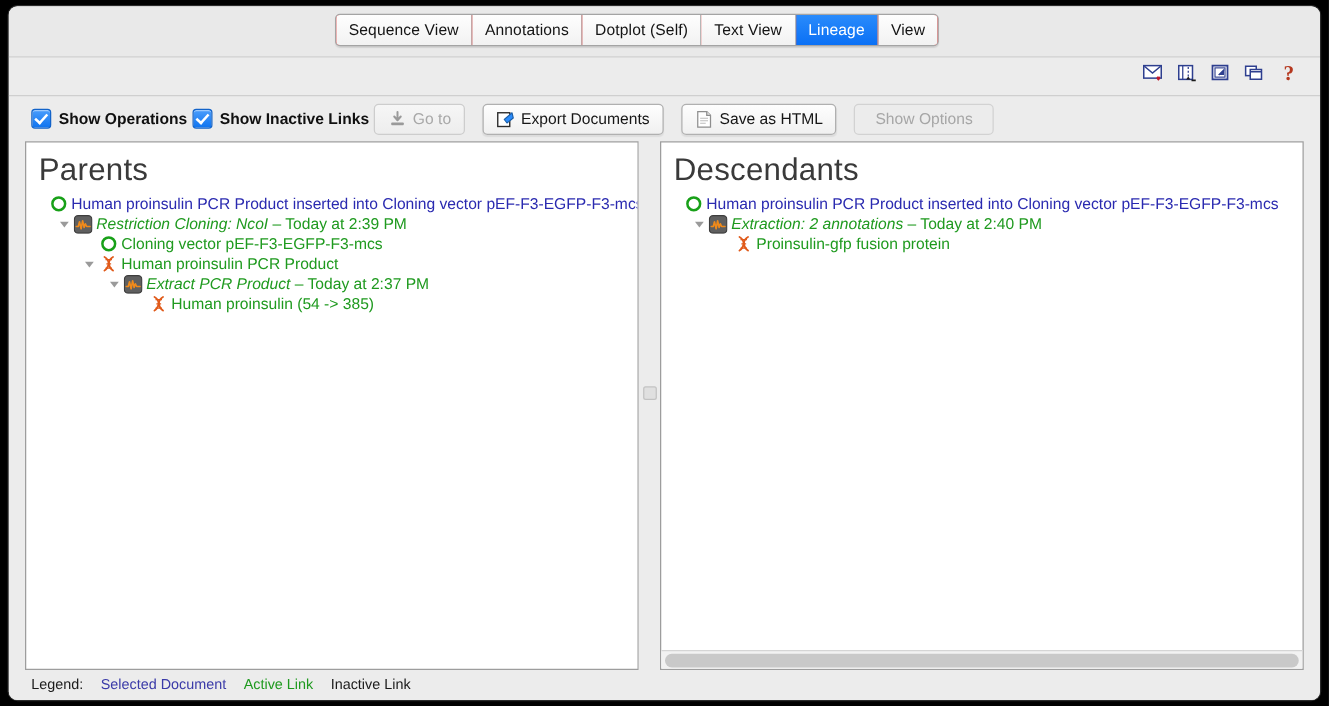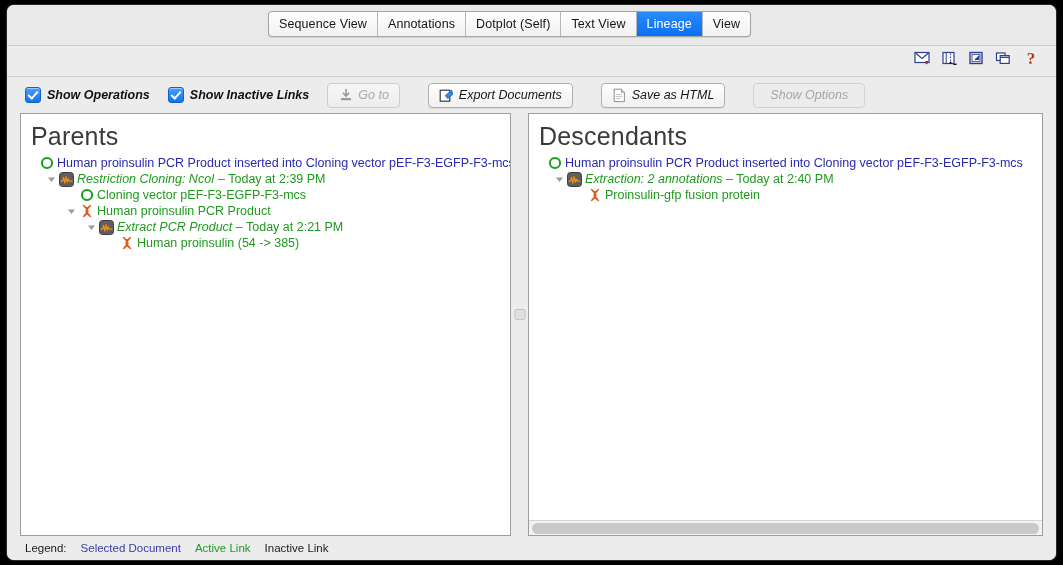--- a/index.html
+++ b/index.html
@@ -94,22 +94,20 @@
   }
 
   
   .toolbar {
     height: 36px;
     flex: 0 0 auto;
     background: #ececec;
     display: flex;
     align-items: center;
     padding-left: 18px;
-    gap: 14px;
-    font-style: italic;
   }
   .chkwrap {
     display: flex;
     align-items: center;
     gap: 6px;
     cursor: default;
   }
   .chkbox {
     width: 14px;
     height: 14px;
@@ -468,21 +466,21 @@
               <svg width="9" height="9" viewBox="0 0 9 9">
                 <path d="M1 2.4 L8 2.4 L4.5 7 Z" fill="#9a9a9a"></path>
               </svg>
             </span>
             <span class="nicon">
               <svg width="15" height="15" viewBox="0 0 15 15">
                 <rect x="0.5" y="0.5" width="14" height="14" rx="3" fill="#5f5f5f" stroke="#3d3d3d"></rect>
                 <path d="M2 9.2 L3.6 9.2 L4.6 5.4 L5.9 11 L7.1 4.6 L8.3 10 L9.3 7 L10.3 9.2 L13 9.2" fill="none" stroke="#f08a1a" stroke-width="1.3" stroke-linejoin="round" stroke-linecap="round"></path>
               </svg>
             </span>
-            <span class="nlabel op">Extract PCR Product<span class="meta"> – Today at 2:21 PM</span></span>
+            <span class="nlabel op">Extract PCR Product<span class="meta"> – Today at 2:37 PM</span></span>
           </div>
           <div class="node" style="padding-left: 80px;">
             <span class="tri empty">
               <svg width="9" height="9" viewBox="0 0 9 9">
                 <path d="M1 2.4 L8 2.4 L4.5 7 Z" fill="#9a9a9a"></path>
               </svg>
             </span>
             <span class="nicon">
               <svg width="14" height="15" viewBox="0 0 14 15">
                 <path d="M3.6 1.6 C9.2 4.2 4.8 9.2 10.4 12.4" fill="none" stroke="#e05a1a" stroke-width="1.5" stroke-linecap="round"></path>

